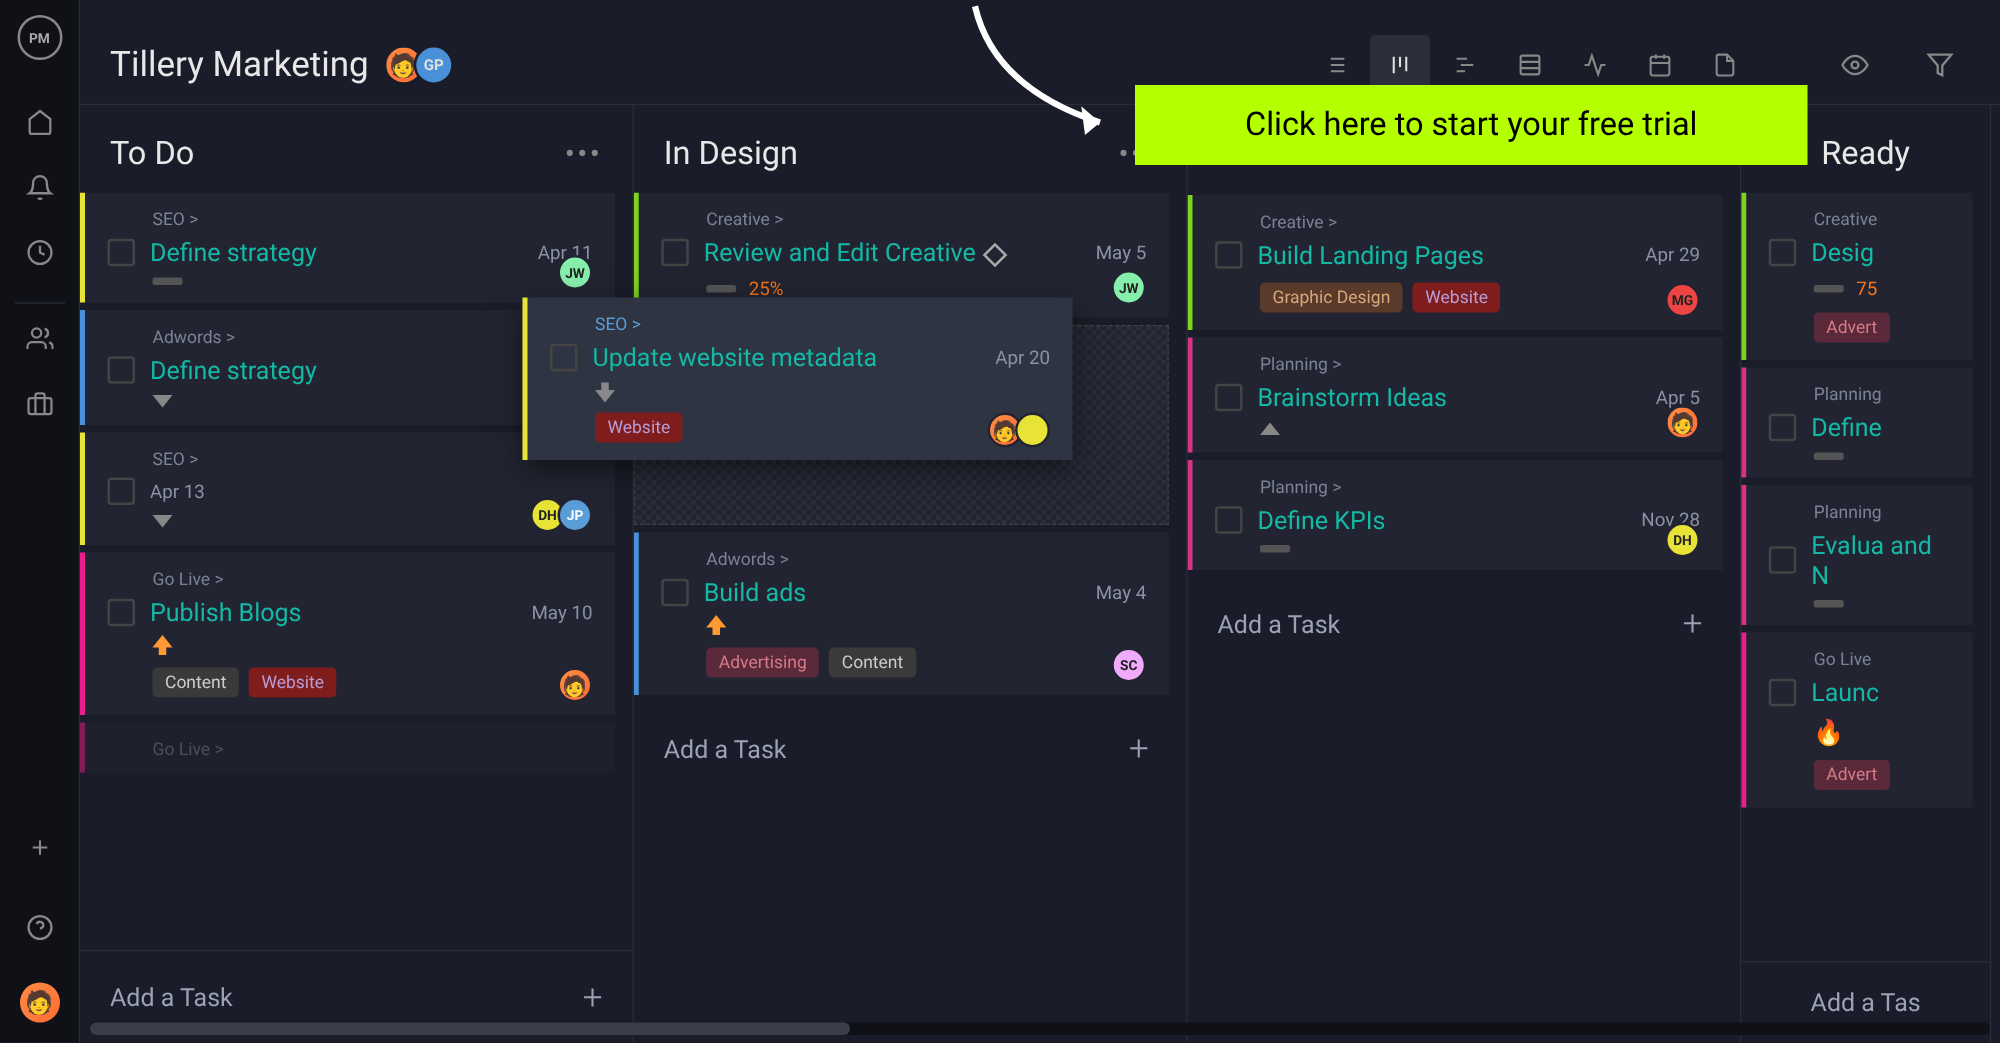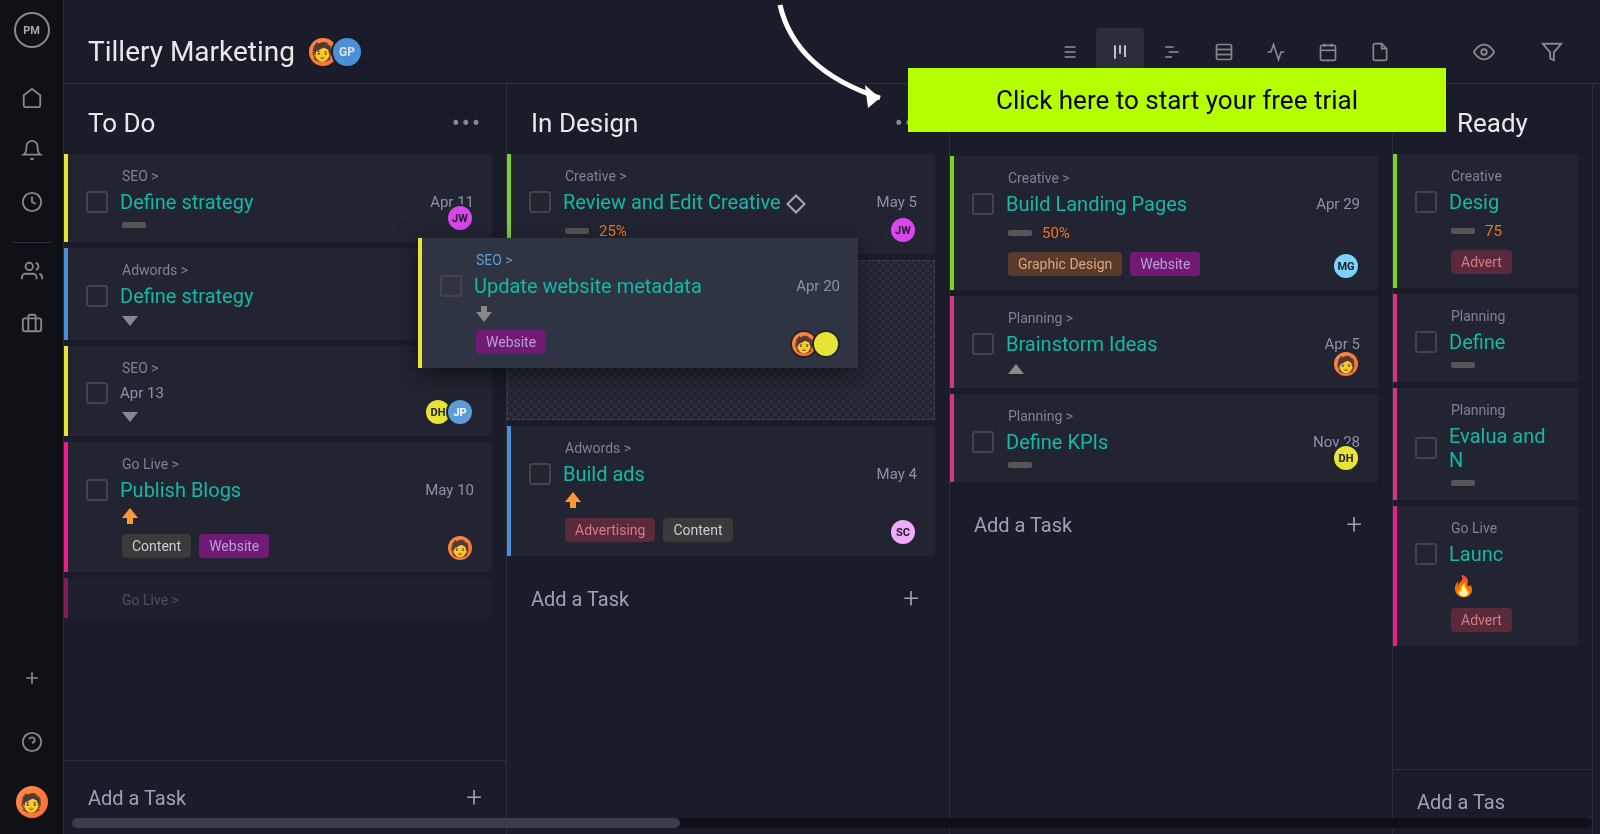--- a/index.html
+++ b/index.html
@@ -243,34 +243,34 @@
   width: 28px; height: 28px;
   border-radius: 50%;
   display: flex;
   align-items: center;
   justify-content: center;
   font-size: 11px;
   font-weight: bold;
   color: #222;
   border: 2px solid #222531;
 }
-.mini-avatar.jw { background: #d946ef; }
+.mini-avatar.jw { background: #86efac; }
 .mini-avatar.dh { background: #e8e337; }
 .mini-avatar.jp { background: #5b9dd9; color: #fff; }
 .mini-avatar.sc { background: #f0abfc; }
-.mini-avatar.mg { background: #7dd3fc; }
+.mini-avatar.mg { background: #ef4444; }
 .mini-avatar.person { background: linear-gradient(135deg, #ff8c42, #ff6b35); font-size: 16px; }
 .tags { display: flex; gap: 8px; margin-top: 10px; margin-left: 36px; flex-wrap: wrap; }
 .tag {
   padding: 4px 10px;
   border-radius: 4px;
   font-size: 14px;
 }
 .tag.content { background: #3a3a3a; color: #ccc; }
-.tag.website { background: #701a75; color: #b99dd9; }
+.tag.website { background: #7f1d1d; color: #b99dd9; }
 .tag.advertising { background: #5a2a3a; color: #d67a8a; }
 .tag.graphic { background: #5a3a2a; color: #d6a87a; }
 .add-task {
   display: flex;
   align-items: center;
   justify-content: space-between;
   padding: 20px 24px;
   font-size: 20px;
   color: #9aa2b4;
   cursor: pointer;
@@ -604,24 +604,20 @@
       <div class="column">
         <div class="column-header" style="height:72px;"></div>
         <div class="column-body">
           <div class="card green">
             <div class="card-breadcrumb">Creative &gt;</div>
             <div class="card-row">
               <div class="card-checkbox"></div>
               <div class="card-title">Build Landing Pages</div>
               <div class="card-date">Apr 29</div>
             </div>
-            <div class="card-meta">
-                <div class="priority-bar"></div>
-                <span class="progress-text">50%</span>
-              </div>
             <div class="card-avatars">
                 <div class="mini-avatar mg">MG</div>
               </div>
             <div class="tags">
               <div class="tag graphic">Graphic Design</div>
               <div class="tag website">Website</div>
             </div>
           </div>
           <div class="card magenta">
             <div class="card-breadcrumb">Planning &gt;</div>
@@ -704,21 +700,21 @@
               <div class="card-title">Launc</div>
             </div>
             <div class="card-meta">
                 <span class="fire-icon">🔥</span>
               </div>
             <div class="tags">
                 <div class="tag advertising">Advert</div>
               </div>
           </div>
         </div>
-        <div class="add-task" style="white-space:nowrap;">
+        <div class="add-task" style="white-space:nowrap;justify-content:center;">
           <span>Add a Tas</span>
         </div>
       </div>
     </div>
   </div>
 </div>
 
 <div class="dragging-card">
   <div class="card-breadcrumb blue-text">SEO &gt;</div>
   <div class="card-row">

